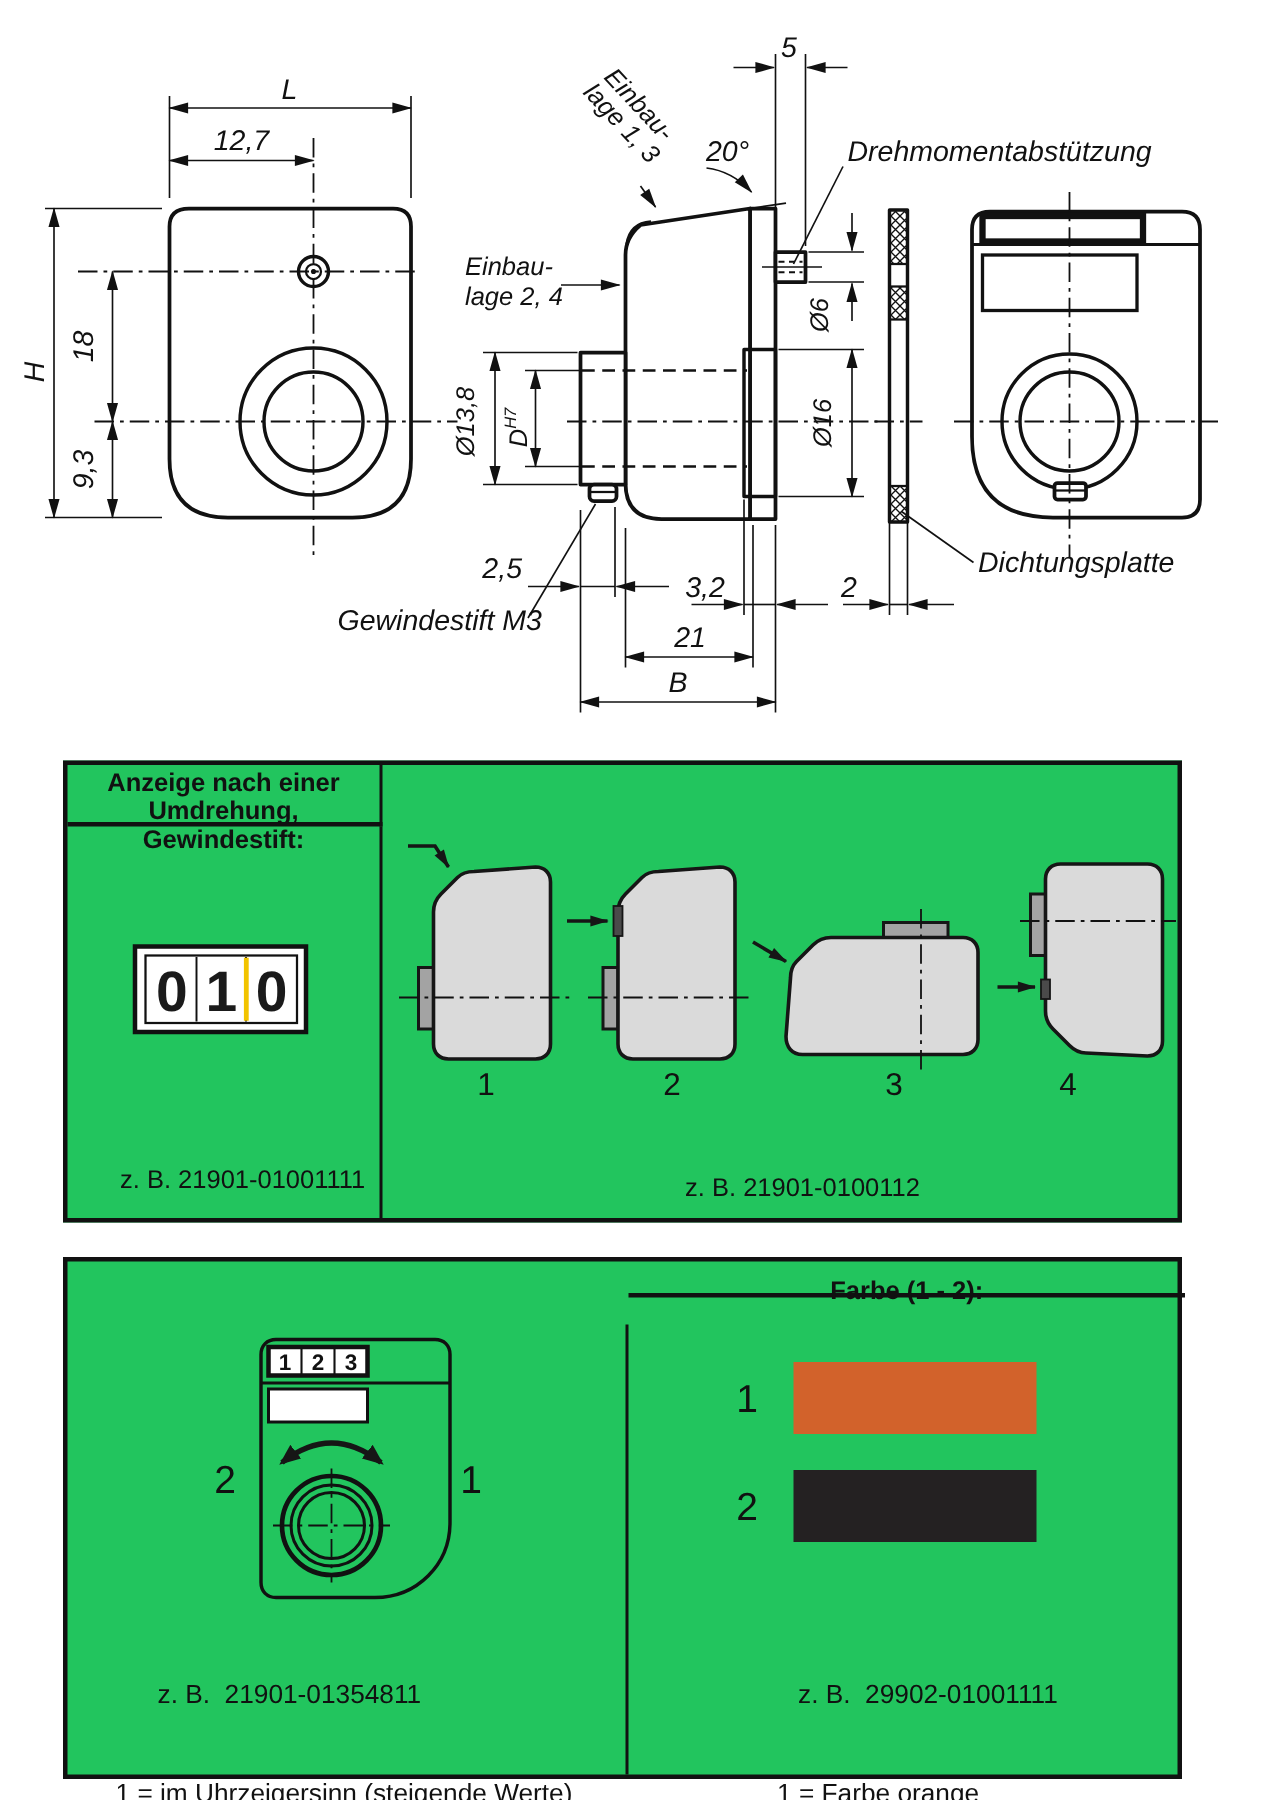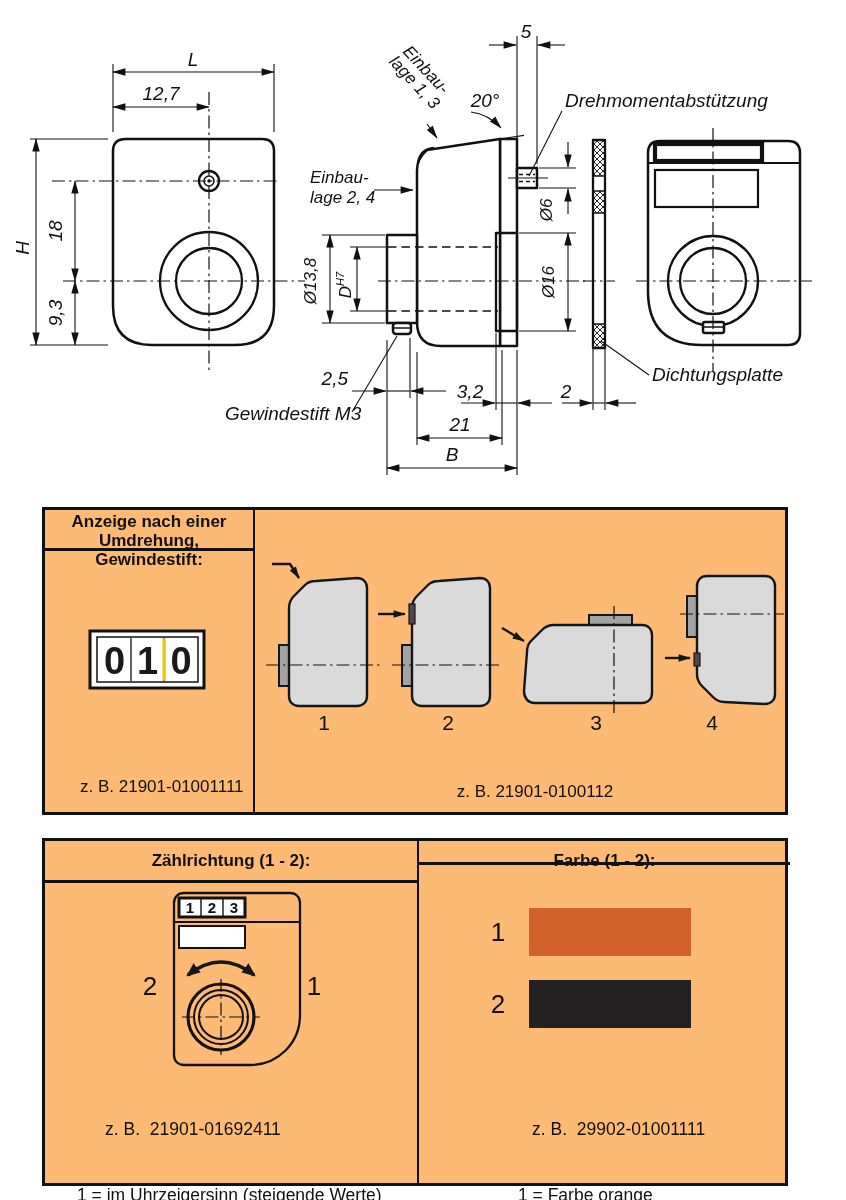--- a/index.html
+++ b/index.html
@@ -20,21 +20,21 @@
   
   .fig{fill:#dadada;stroke:#161616;stroke-width:2.4;stroke-linejoin:round}
   .tab{fill:#a3a3a3;stroke:#161616;stroke-width:2}
   .nub{fill:#4a4a4a;stroke:#161616;stroke-width:1.2}
   .num{font:21px "Liberation Sans",sans-serif;fill:#111;text-anchor:middle}
   .bignum{font:26px "Liberation Sans",sans-serif;fill:#111;text-anchor:middle}
   .cdig{font:bold 38px "Liberation Sans",sans-serif;fill:#1a1a1a;text-anchor:middle}
   .ddig{font:bold 15px "Liberation Sans",sans-serif;fill:#111;text-anchor:middle}
   .arrw{stroke:#161616;stroke-width:2.4;fill:none}
   
-  .tbl{position:absolute;border:3px solid #111;background:#fdba74;box-sizing:border-box}
+  .tbl{position:absolute;border:3px solid #111;background:#22c55e;box-sizing:border-box}
   .hcell{position:absolute;box-sizing:border-box;font:bold 17px/19px "Liberation Sans",sans-serif;
          text-align:center;color:#111}
   .t-txt{position:absolute;font:17px/20px "Liberation Sans",sans-serif;color:#111;white-space:pre-wrap}
   .t-txt2{position:absolute;font:17.5px/22px "Liberation Sans",sans-serif;color:#111;white-space:pre-wrap}
   .ln{white-space:pre-wrap}
   b{font-weight:normal}
 </style>
 </head>
 <body>
 
@@ -260,23 +260,20 @@
       <text x="457" y="179" class="num">4</text>
     </svg>
 
     <div class="t-txt" style="left:210px;top:232px;width:535px;text-align:center;padding-left:25px;box-sizing:border-box">
       <div class="ln"><span>z. B. 21901-01001</span><b>1</b><span>2</span></div>
       <div class="ln"><b>1</b><span> = Einbaulage</span></div>
     </div>
   </div>
 
   <div class="tbl" style="left:42px;top:838px;width:746px;height:348px">
-    <div class="hcell" style="left:0;top:0;width:374px;height:42px;border-right:2.5px solid #111;border-bottom:3px solid #111;line-height:40px">
-      <span>Zählrichtung (1 - 2):</span>
-    </div>
     <div class="hcell" style="left:374px;top:0;width:371px;height:24px;border-bottom:3px solid #111;line-height:40px">
       <span>Farbe (1 - 2):</span>
     </div>
     <div style="position:absolute;left:371.5px;top:42px;width:2.5px;height:300px;background:#111"></div>
 
     <svg style="left:0;top:42px" width="371" height="210" viewBox="0 0 371 210">
       <defs>
         <marker id="za" viewBox="0 0 12 10" markerWidth="14" markerHeight="12" refX="10" refY="5" orient="auto-start-reverse" markerUnits="userSpaceOnUse">
           <path d="M0,0 L12,5 L0,10 Z" fill="#161616"></path>
         </marker>
@@ -293,21 +290,21 @@
       <path d="M143,92 Q176,66 209,92" fill="none" stroke="#161616" stroke-width="3.6" marker-start="url(#za)" marker-end="url(#za)"></path>
       <circle cx="176" cy="134" r="33" fill="none" stroke="#111" stroke-width="3.1"></circle>
       <circle cx="176" cy="134" r="27" fill="none" stroke="#111" stroke-width="2"></circle>
       <circle cx="176" cy="134" r="22" fill="none" stroke="#111" stroke-width="2"></circle>
       <line x1="176" y1="96" x2="176" y2="172" class="cl"></line>
       <line x1="137" y1="134" x2="215" y2="134" class="cl"></line>
       <text x="105" y="112" class="bignum">2</text>
       <text x="269" y="112" class="bignum">1</text>
     </svg>
     <div class="t-txt2" style="left:0;top:233px;width:371px">
-      <div class="ln" style="padding-left:60px"><span>z. B.  21901-016924</span><b>1</b><span>1</span></div>
+      <div class="ln" style="padding-left:60px"><span>z. B.  21901-013548</span><b>1</b><span>1</span></div>
       <div class="ln" style="padding-left:32px"><b>1</b><span> = im Uhrzeigersinn (steigende Werte)</span></div>
       
     </div>
 
     <svg style="left:374px;top:42px" width="371" height="210" viewBox="0 0 371 210">
       <rect x="110" y="25" width="162" height="48" fill="#d2622b"></rect>
       <rect x="110" y="97" width="162" height="48" fill="#242122"></rect>
       <text x="79" y="58" class="bignum">1</text>
       <text x="79" y="130" class="bignum">2</text>
     </svg>

